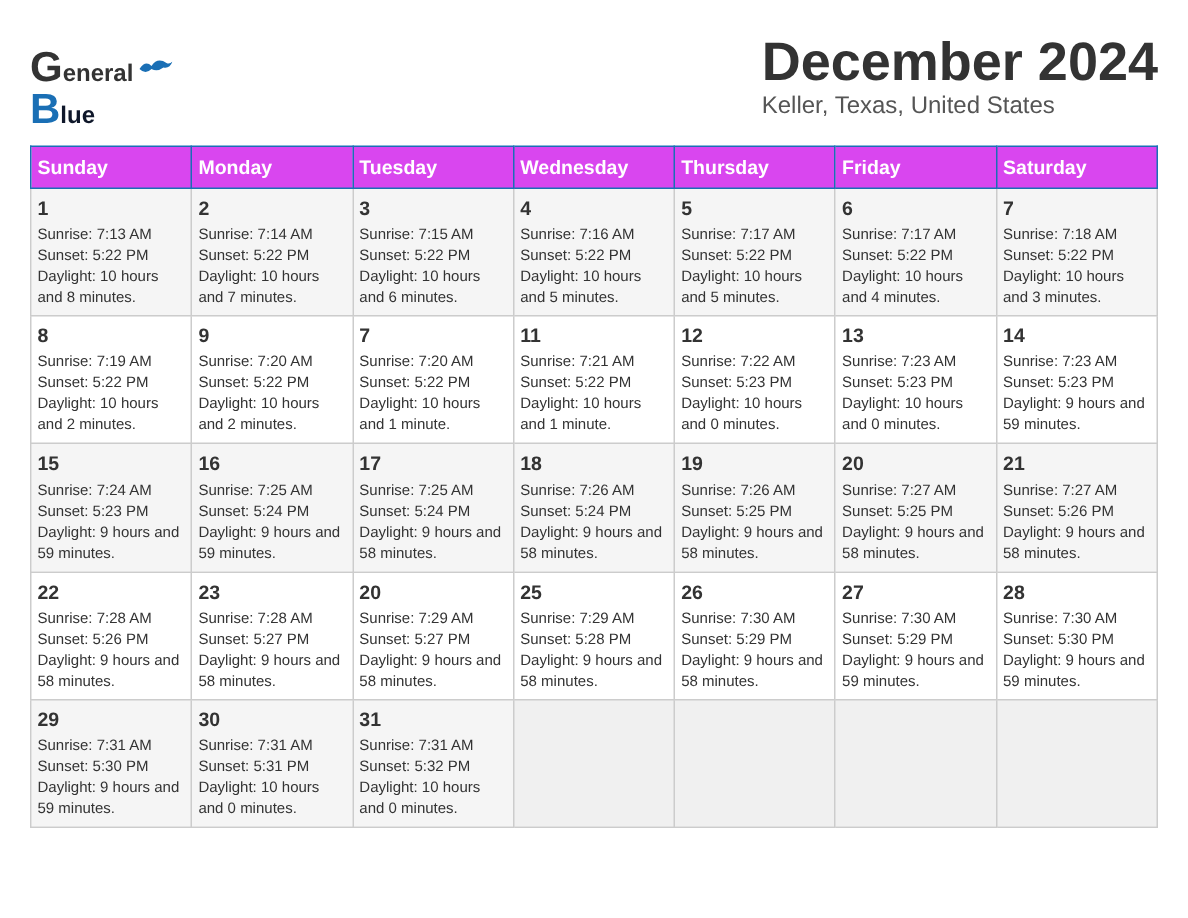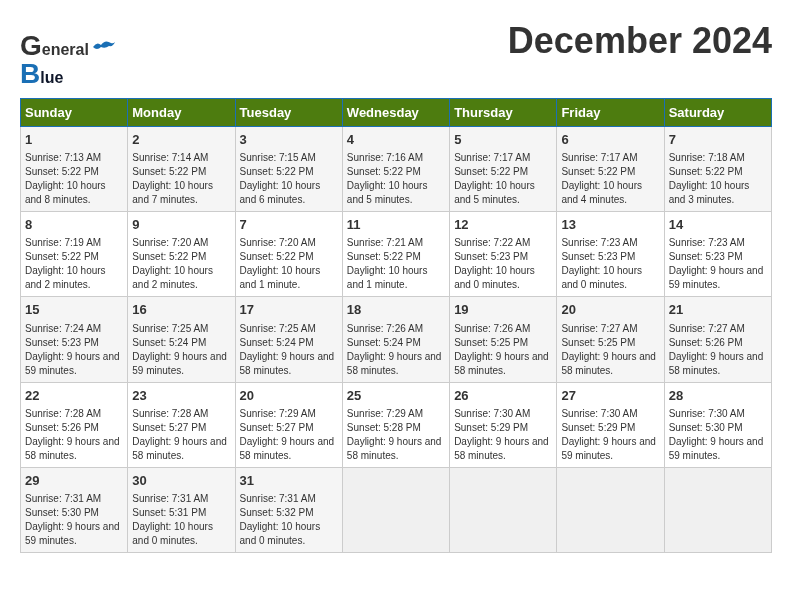--- a/index.html
+++ b/index.html
@@ -27,21 +27,21 @@
     .location-title {
       font-size: 16px;
       color: #555;
     }
     table {
       width: 100%;
       border-collapse: collapse;
       font-size: 11px;
     }
     thead tr th {
-      background-color: #4d7c0f;
+      background-color: #d946ef;
       color: #fff;
       padding: 6px 4px;
       text-align: left;
       font-size: 13px;
       font-weight: bold;
       border: 1px solid #1a6fb5;
     }
     tbody tr td {
       vertical-align: top;
       padding: 4px 4px;
@@ -118,20 +118,21 @@
         <path d="M2,8 Q6,2 10,6 Q14,0 20,4 Q22,5 24,3 Q22,8 18,7 Q14,10 10,8 Q6,12 2,8Z" fill="#1a6fb5"></path>
       </svg>
     </div>
     <div class="logo-row2">
       <span class="logo-b">B</span>
       <span class="logo-lue">lue</span>
     </div>
   </div>
   <div class="title-area">
     <div class="month-title">December 2024</div>
+    <div class="location-title">Keller, Texas, United States</div>
   </div>
 </div>
 
 <table>
   <thead>
     <tr>
     <th>Sunday</th>
         <th>Monday</th>
         <th>Tuesday</th>
         <th>Wednesday</th>

